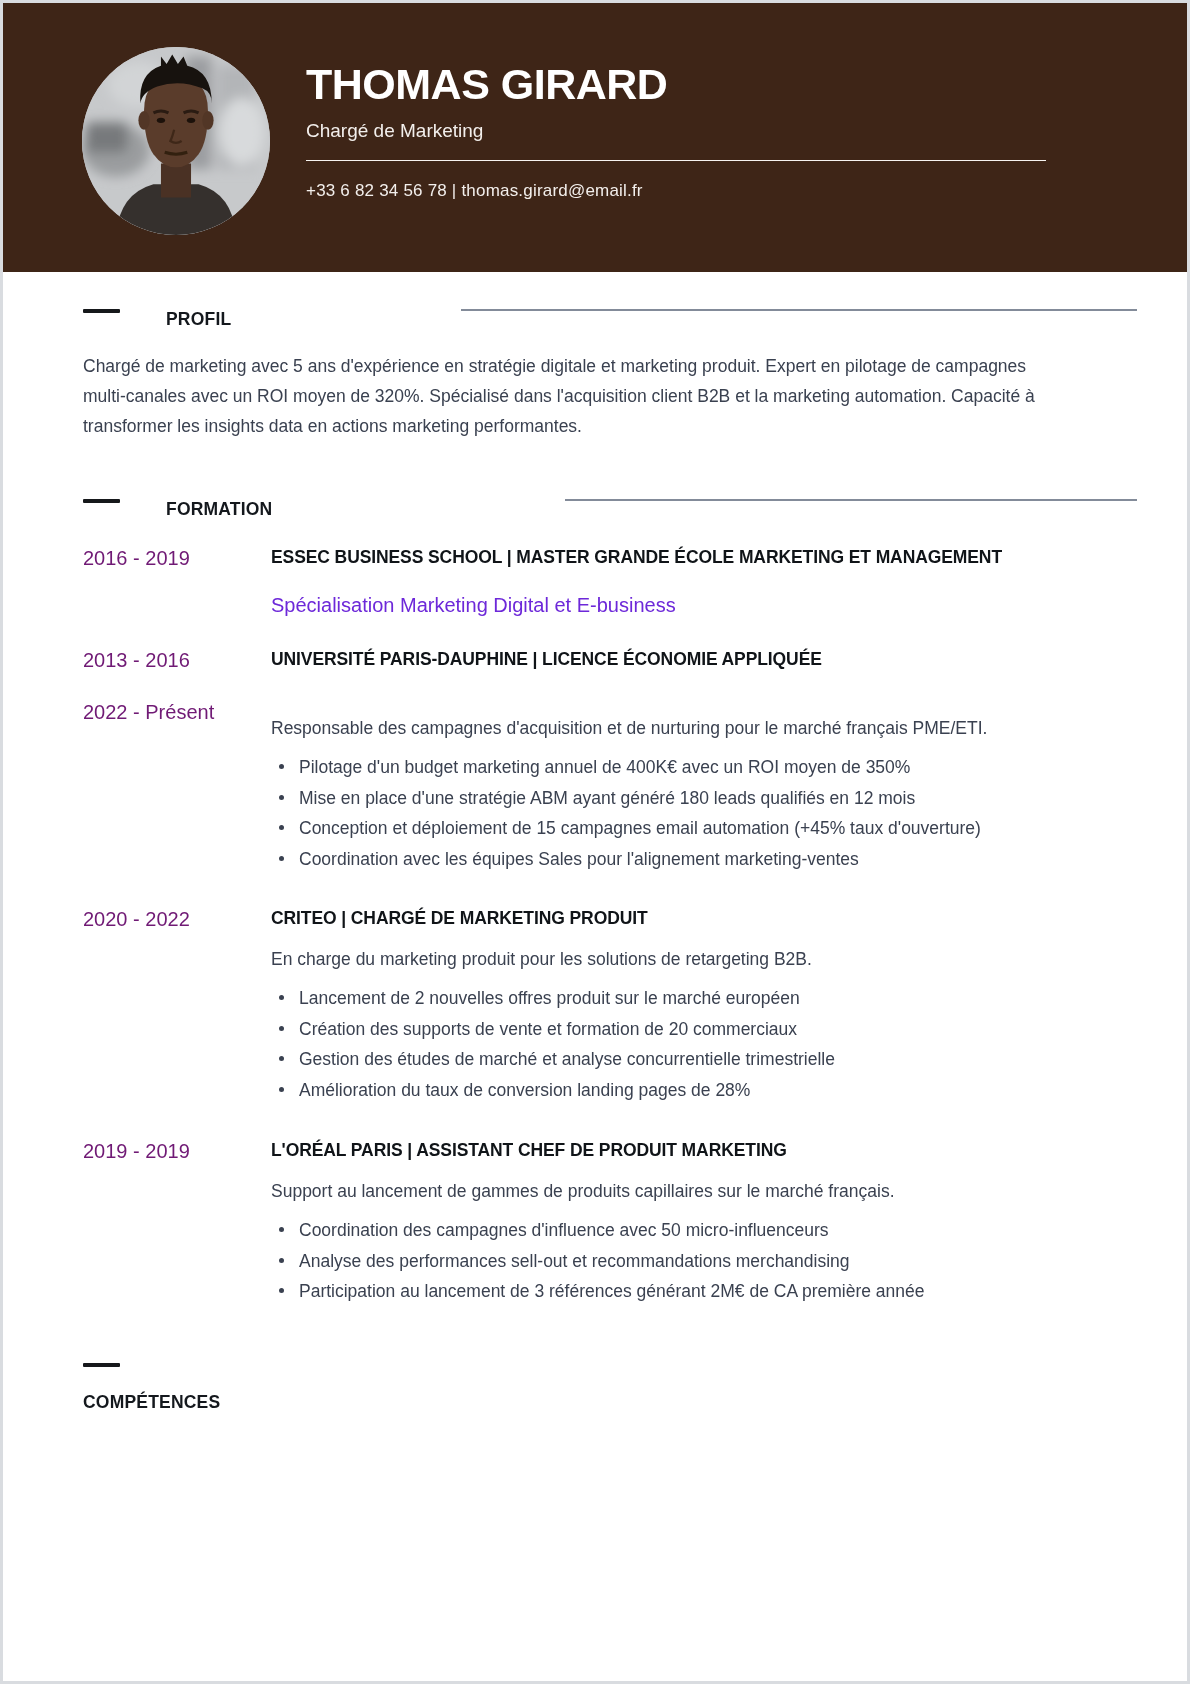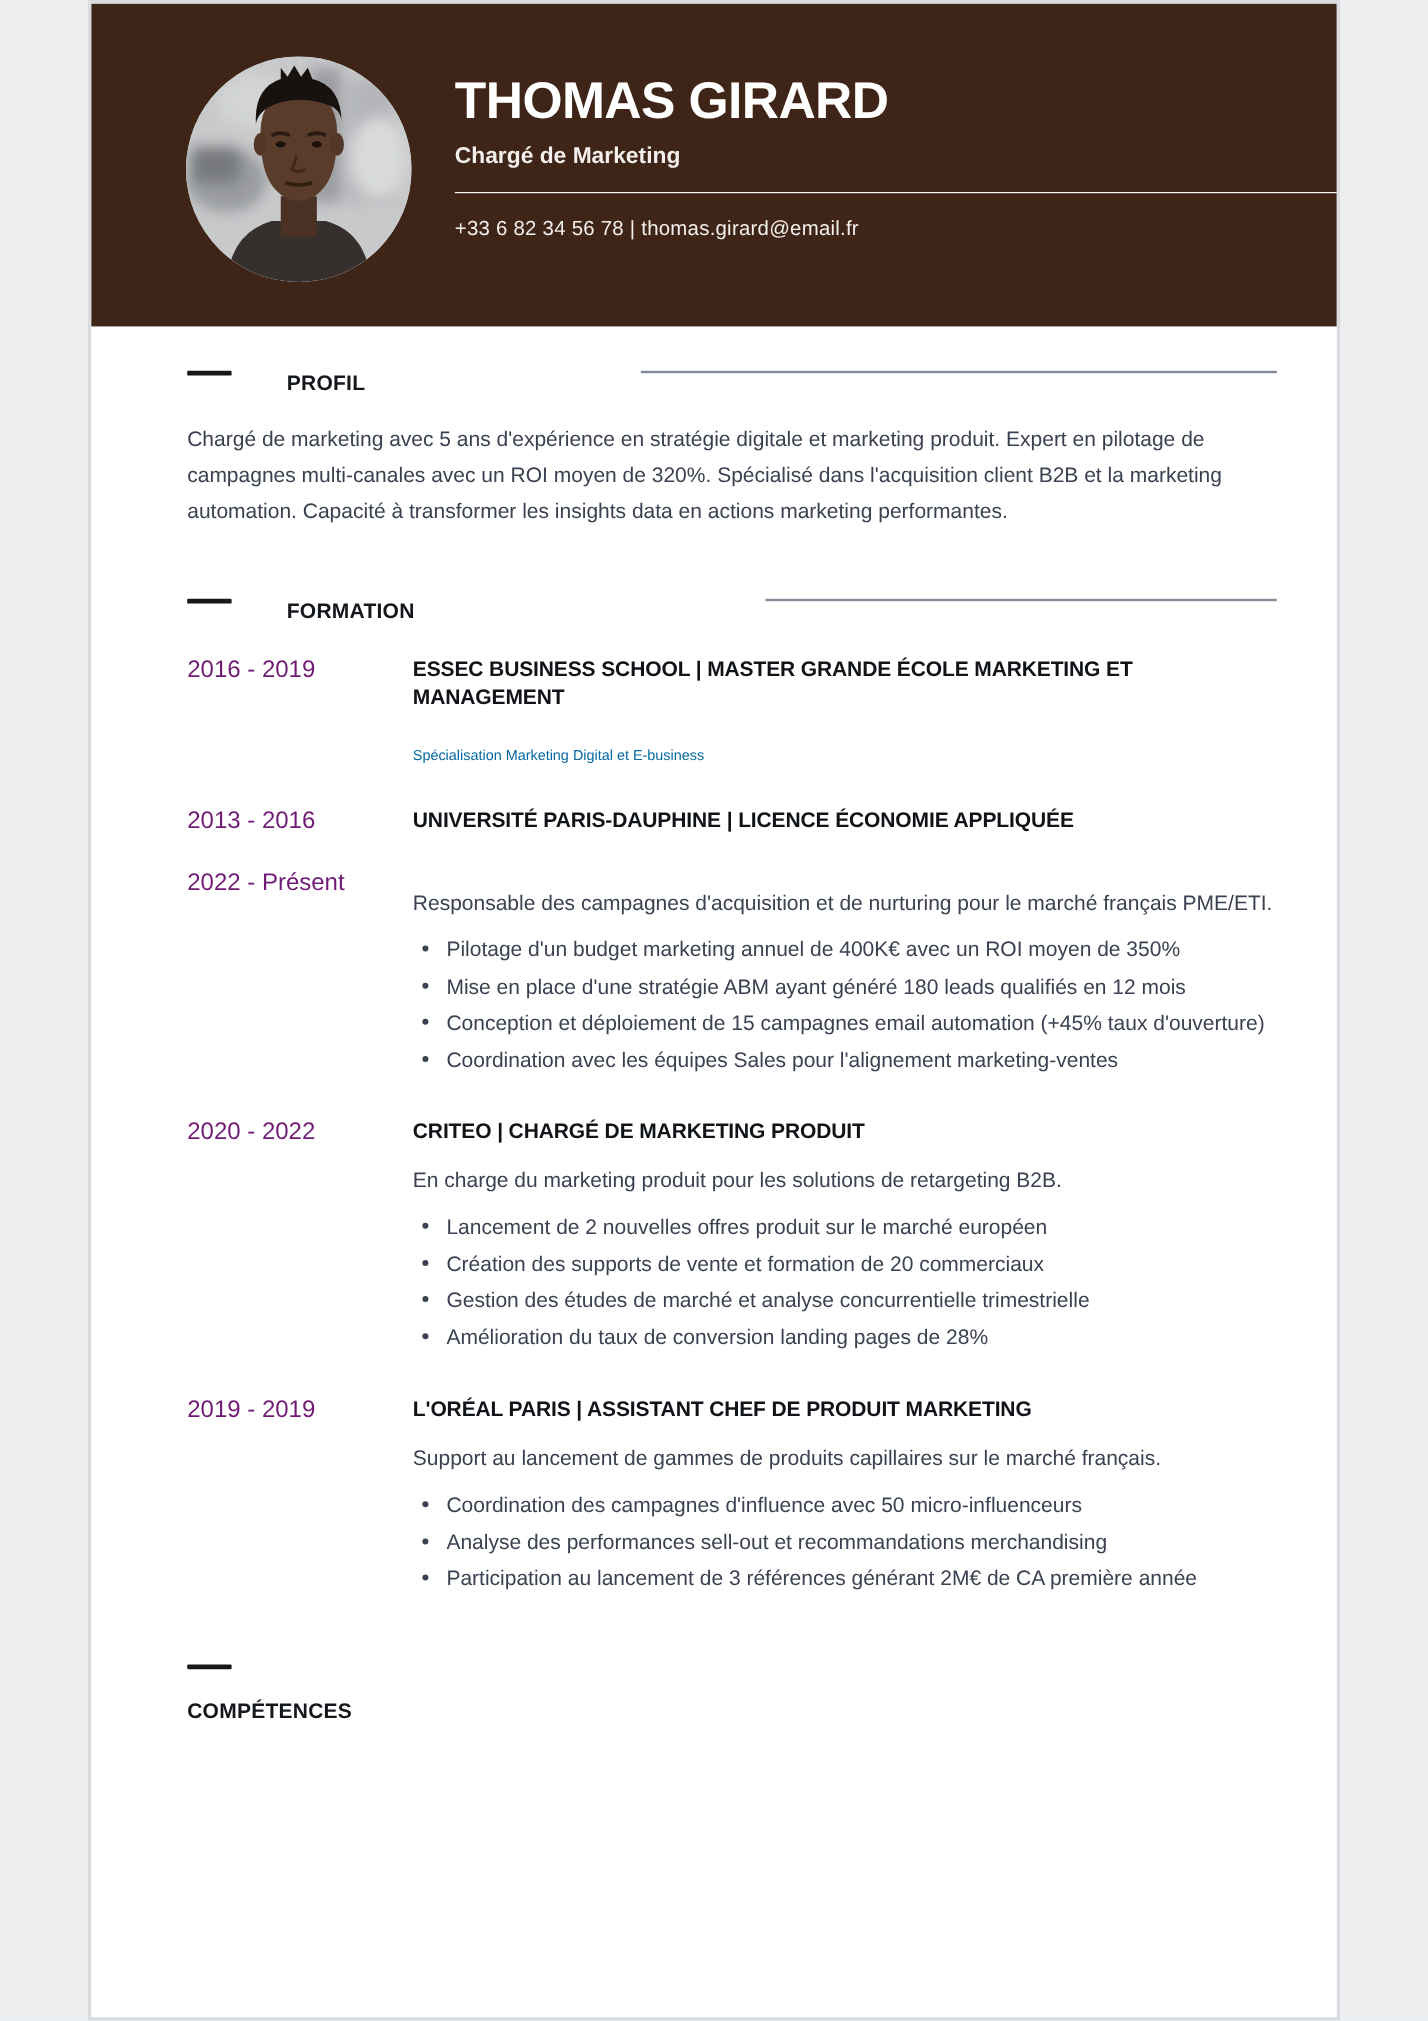--- a/index.html
+++ b/index.html
@@ -1,18 +1,18 @@
 <!DOCTYPE html>
 <html lang="fr"><head>
 <meta charset="utf-8">
 <style>
   html,body{margin:0;padding:0;background:#eceef0;}
   .page{
     position:relative;
-    width:1044px;height:1684px;
+    width:1190px;height:1684px;
     margin:0 auto;
     background:#ffffff;
     border:3px solid #d9dce0;
     box-sizing:border-box;
     font-family:"Liberation Sans","DejaVu Sans",sans-serif;
     color:#3a4150;
     overflow:hidden;
   }
   
   .header{
@@ -27,21 +27,21 @@
   }
   .photo svg{display:block;width:100%;height:100%;}
   .header-text{position:absolute;left:303px;top:0;right:145px;}
   .name{
     margin:58px 0 0 0;
     font-size:43px;font-weight:bold;color:#ffffff;
     letter-spacing:-0.5px;line-height:1.1;
   }
   .job-title{
     margin:12px 0 0 0;
-    font-size:19px;color:#f3efec;font-weight:bold;
+    font-size:19px;color:#f3efec;font-weight:normal;
   }
   .header-divider{
     margin:18px 0 0 0;border:none;
     border-top:1.5px solid #f7f4f1;
     width:740px;
   }
   .contact-line{
     margin:20px 0 0 0;
     font-size:17px;color:#f3efec;letter-spacing:0.2px;
   }
@@ -80,21 +80,21 @@
   .entry{display:grid;grid-template-columns:188px 1fr;}
   .entry .period{
     font-size:20px;color:#701a75;line-height:24px;padding-top:1px;
   }
   .entry .entry-body{min-width:0;}
   .entry .entry-title{
     font-size:17.5px;font-weight:bold;color:#101418;
     line-height:24px;letter-spacing:-0.1px;
   }
   .entry .entry-subtitle{
-    margin-top:24px;font-size:12px;color:#0369a1;line-height:24px;
+    margin-top:24px;font-size:20px;color:#6d28d9;line-height:24px;
   }
   .entry .entry-desc{
     margin-top:14px;font-size:17.5px;color:#3a4150;line-height:30px;
   }
   .bullets{
     list-style:none;margin:9px 0 0 0;padding:0;
   }
   .bullets li{
     position:relative;padding-left:28px;
     font-size:17.5px;color:#3a4150;line-height:30.5px;

